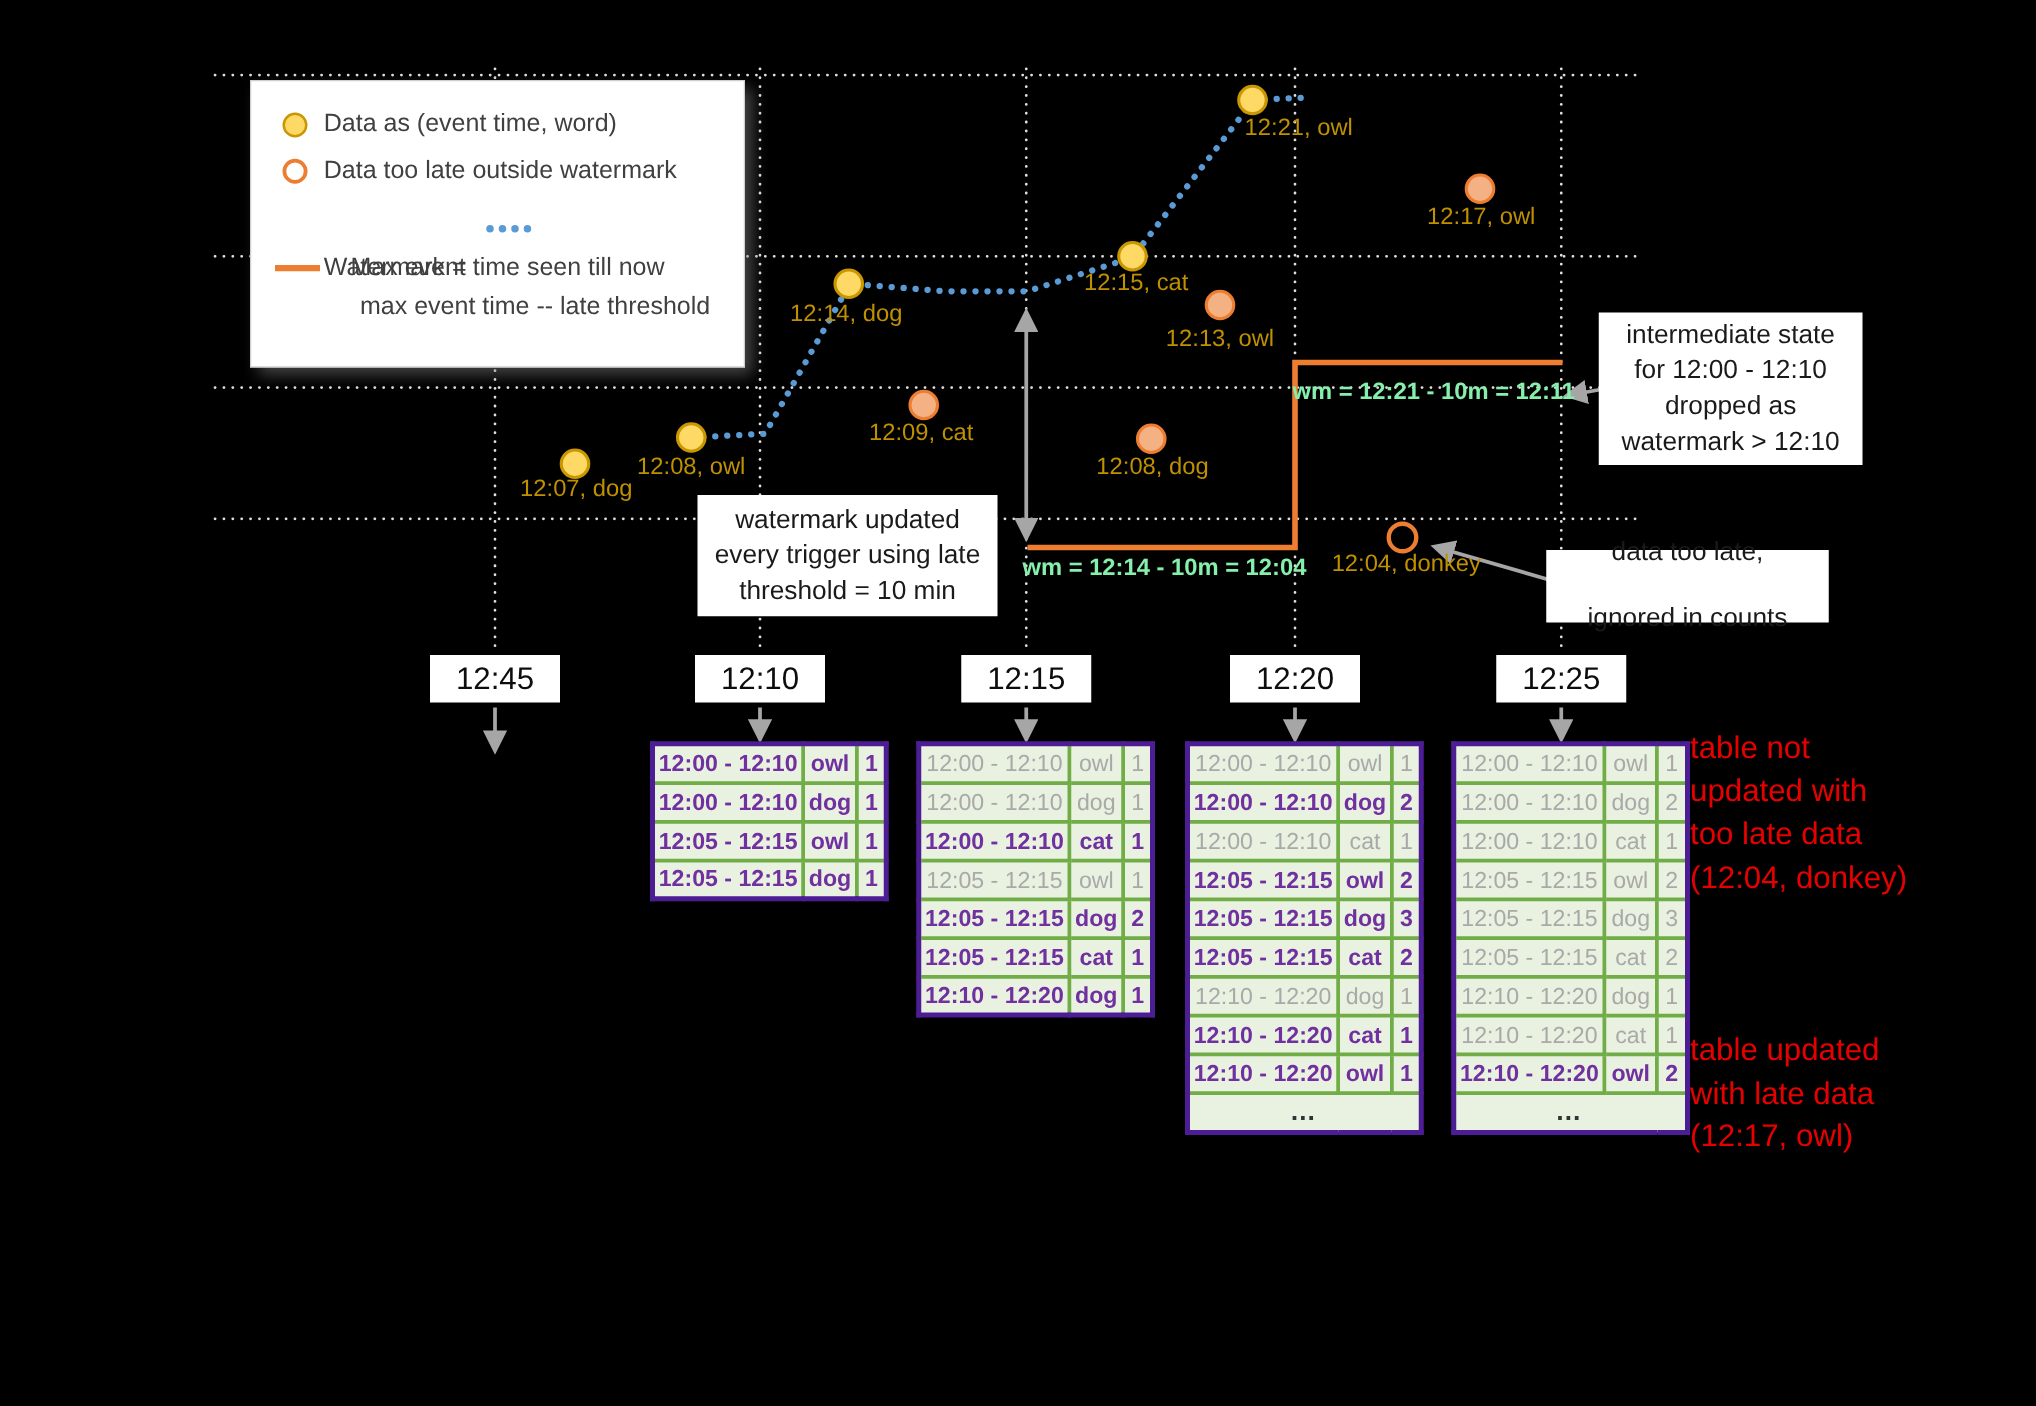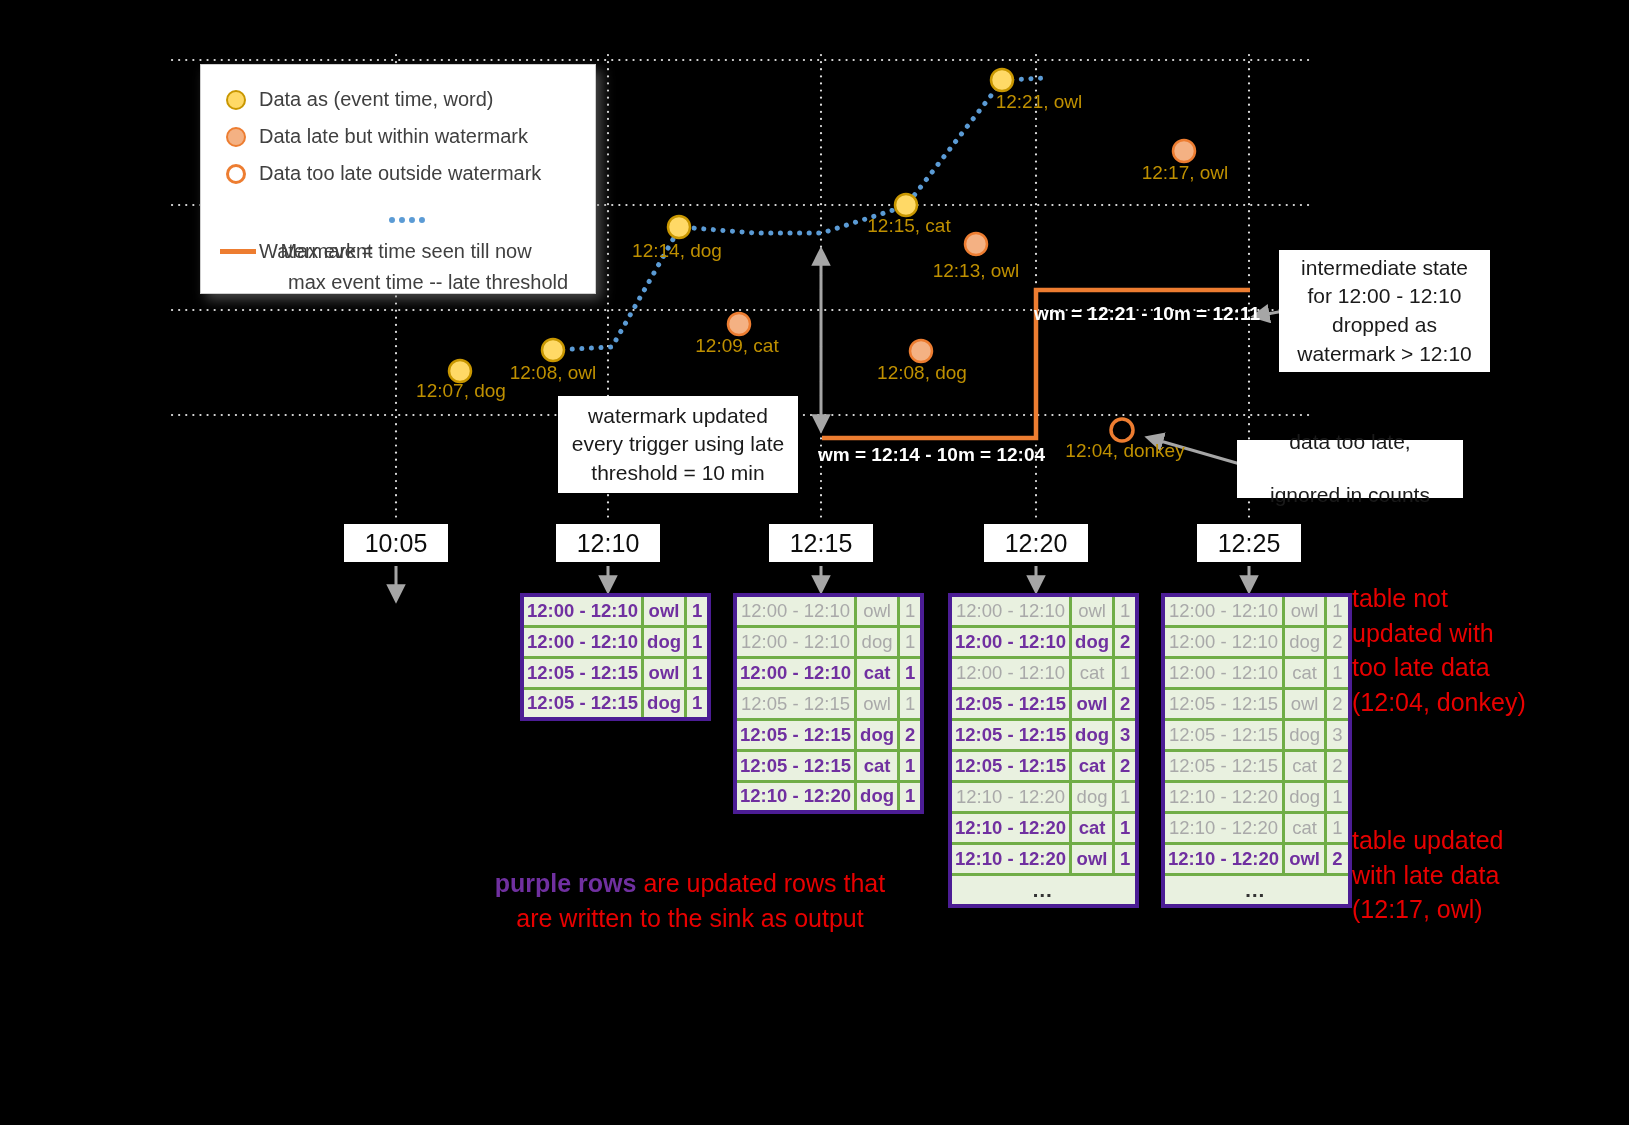--- a/index.html
+++ b/index.html
@@ -41,21 +41,21 @@
   .callout{
     position:absolute;background:#fff;color:#1a1a1a;text-align:center;
     font-size:21px;line-height:1.36;display:flex;flex-direction:column;justify-content:center;
     box-sizing:border-box;
   }
   #co-update{left:558px;top:396px;width:240px;height:97px;}
   #co-intermediate{left:1279px;top:250px;width:211px;height:122px;}
   #co-toolate{left:1237px;top:440px;width:226px;height:58px;gap:24px;}
 
   
-  .wmlabel{position:absolute;color:#ffffff;font-size:19px;font-weight:700;text-align:center;white-space:nowrap;}
+  .wmlabel{position:absolute;color:#86efac;font-size:19px;font-weight:700;text-align:center;white-space:nowrap;}
   #wm1{left:818px;top:444px;width:218px;}
   #wm2{left:1034px;top:303px;width:216px;}
 
   
   .timebox{
     position:absolute;top:524px;width:104px;height:38px;background:#fff;color:#0d0d0d;
     font-size:25px;display:flex;align-items:center;justify-content:center;
   }
 
   
@@ -148,26 +148,20 @@
 
   <div class="legend">
     <div class="lg-row">
       <span class="sw">
           <span class="dot dot-ontime"></span>
         </span>
       <span>Data as (event time, word)</span>
     </div>
     <div class="lg-row">
       <span class="sw">
-          <span class="dot dot-late"></span>
-        </span>
-      <span>Data late but within watermark</span>
-    </div>
-    <div class="lg-row">
-      <span class="sw">
           <span class="dot dot-toolate"></span>
         </span>
       <span>Data too late outside watermark</span>
     </div>
     <div class="lg-row small gap-top">
       <span class="sw">
           <span class="line-blue"></span>
         </span>
       <span>Max event time seen till now</span>
     </div>
@@ -194,21 +188,21 @@
       <div>watermark &gt; 12:10</div>
     </div>
   <div class="callout" id="co-toolate">
       <div>data too late,</div>
       <div>ignored in counts</div>
     </div>
 
   <div class="wmlabel" id="wm1">wm = 12:14 - 10m = 12:04</div>
   <div class="wmlabel" id="wm2">wm = 12:21 - 10m = 12:11</div>
 
-  <div class="timebox" style="left:344px">10:05</div>
+  <div class="timebox" style="left:344px">12:45</div>
   <div class="timebox" style="left:556px">12:10</div>
   <div class="timebox" style="left:769px">12:15</div>
   <div class="timebox" style="left:984px">12:20</div>
   <div class="timebox" style="left:1197px">12:25</div>
 
   <table class="gtable" id="tbl-1210">
       <tbody>
         <tr class="updated">
           <td class="window">12:00 - 12:10</td>
           <td class="word">owl</td>
@@ -368,24 +362,20 @@
           <td class="window">12:10 - 12:20</td>
           <td class="word">owl</td>
           <td class="count">2</td>
         </tr>
         <tr>
           <td colspan="3" class="ellipsis">…</td>
         </tr>
       </tbody>
     </table>
 
-  <div class="redann" id="ann-purple">
-      <div><span class="seg-purple">purple rows</span><span> are updated rows that</span></div>
-      <div><span>are written to the sink as output</span></div>
-    </div>
   <div class="redann" id="ann-notupd">
       <div><span>table </span><span class="seg-italic">not</span></div>
       <div><span>updated with</span></div>
       <div><span>too late data</span></div>
       <div><span>(12:04, donkey)</span></div>
     </div>
   <div class="redann" id="ann-upd">
       <div><span>table updated</span></div>
       <div><span>with late data</span></div>
       <div><span>(12:17, owl)</span></div>

